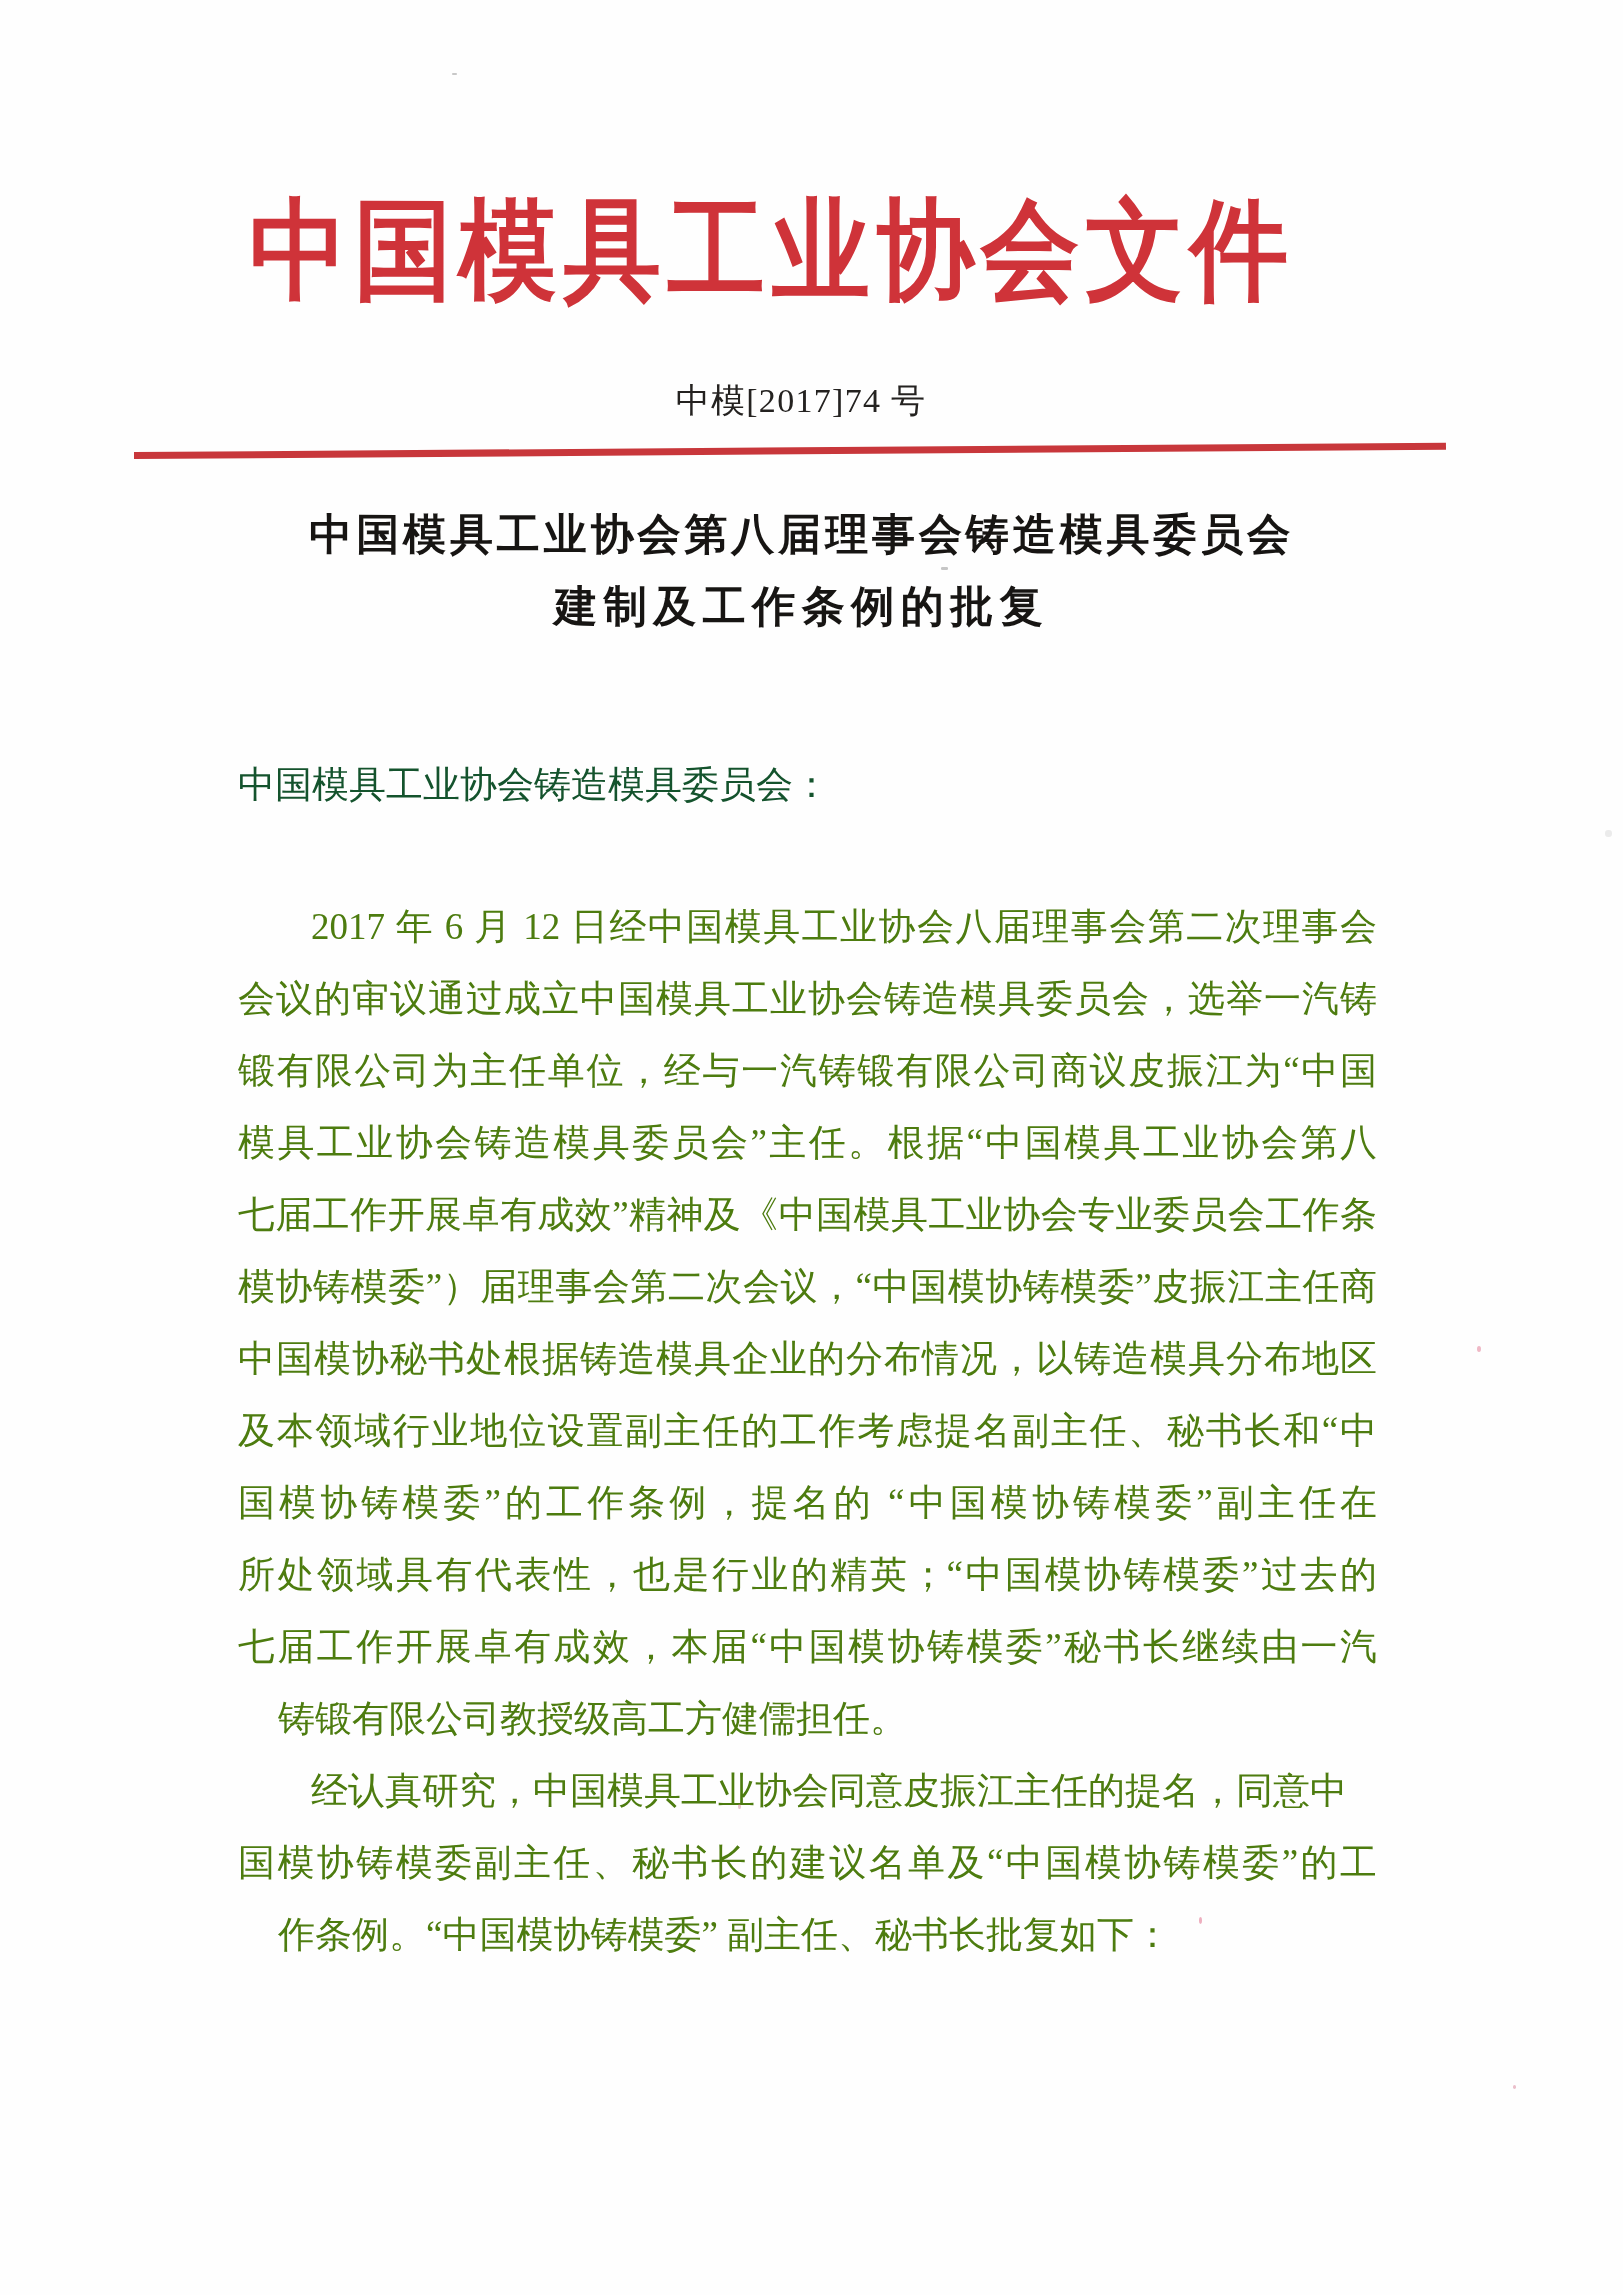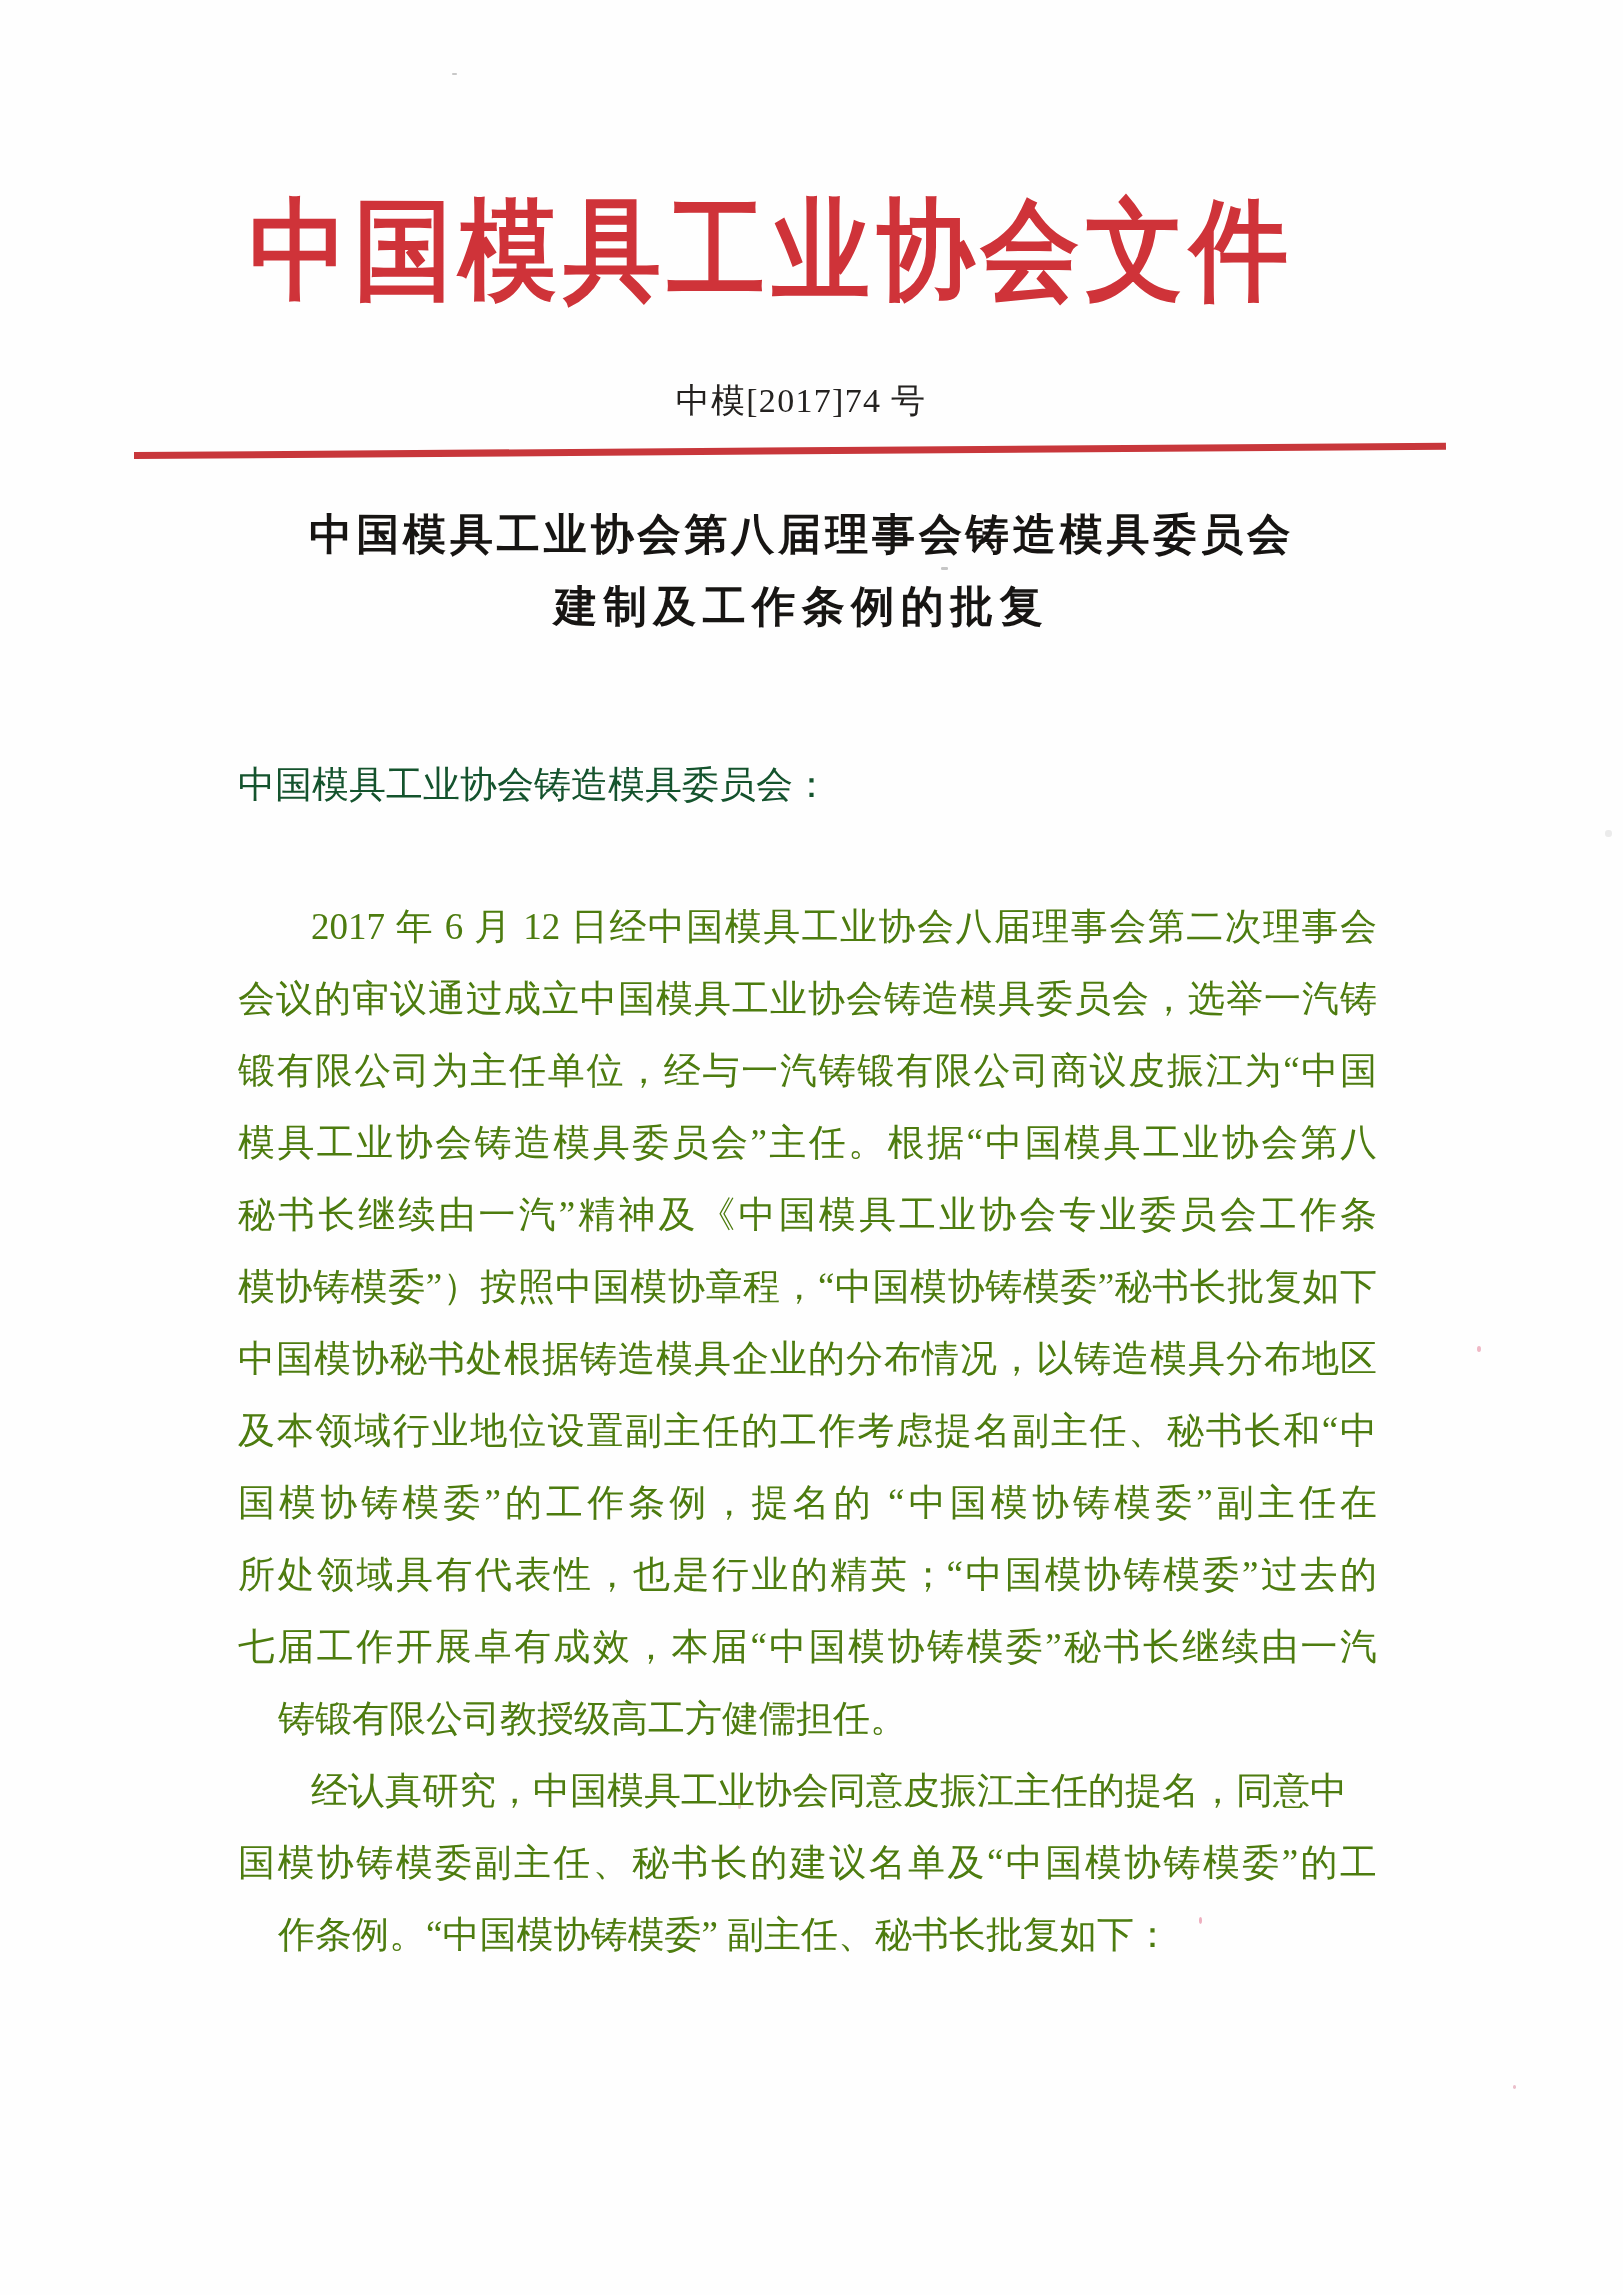--- a/index.html
+++ b/index.html
@@ -103,22 +103,22 @@
   </div>
 
   <div class="salutation">中国模具工业协会铸造模具委员会：</div>
 
   <div class="body-text" style="color: #4d7c0f;">
     <div id="para1" class="para">
         <div class="doc-line first">2017 年 6 月 12 日经中国模具工业协会八届理事会第二次理事会</div>
         <div class="doc-line">会议的审议通过成立中国模具工业协会铸造模具委员会，选举一汽铸</div>
         <div class="doc-line">锻有限公司为主任单位，经与一汽铸锻有限公司商议皮振江为“中国</div>
         <div class="doc-line">模具工业协会铸造模具委员会”主任。根据“中国模具工业协会第八</div>
-        <div class="doc-line">秘书长继续由一汽”精神及《中国模具工业协会专业委员会工作条</div>
-        <div class="doc-line">模协铸模委”）按照中国模协章程，“中国模协铸模委”秘书长批复如下</div>
+        <div class="doc-line">七届工作开展卓有成效”精神及《中国模具工业协会专业委员会工作条</div>
+        <div class="doc-line">模协铸模委”）届理事会第二次会议，“中国模协铸模委”皮振江主任商</div>
         <div class="doc-line">中国模协秘书处根据铸造模具企业的分布情况，以铸造模具分布地区</div>
         <div class="doc-line">及本领域行业地位设置副主任的工作考虑提名副主任、秘书长和“中</div>
         <div class="doc-line">国模协铸模委”的工作条例，提名的 “中国模协铸模委”副主任在</div>
         <div class="doc-line">所处领域具有代表性，也是行业的精英；“中国模协铸模委”过去的</div>
         <div class="doc-line">七届工作开展卓有成效，本届“中国模协铸模委”秘书长继续由一汽</div>
         <div class="doc-line last">铸锻有限公司教授级高工方健儒担任。</div>
       </div>
     <div id="para2" class="para">
         <div class="doc-line first">经认真研究，中国模具工业协会同意皮振江主任的提名，同意中</div>
         <div class="doc-line">国模协铸模委副主任、秘书长的建议名单及“中国模协铸模委”的工</div>

